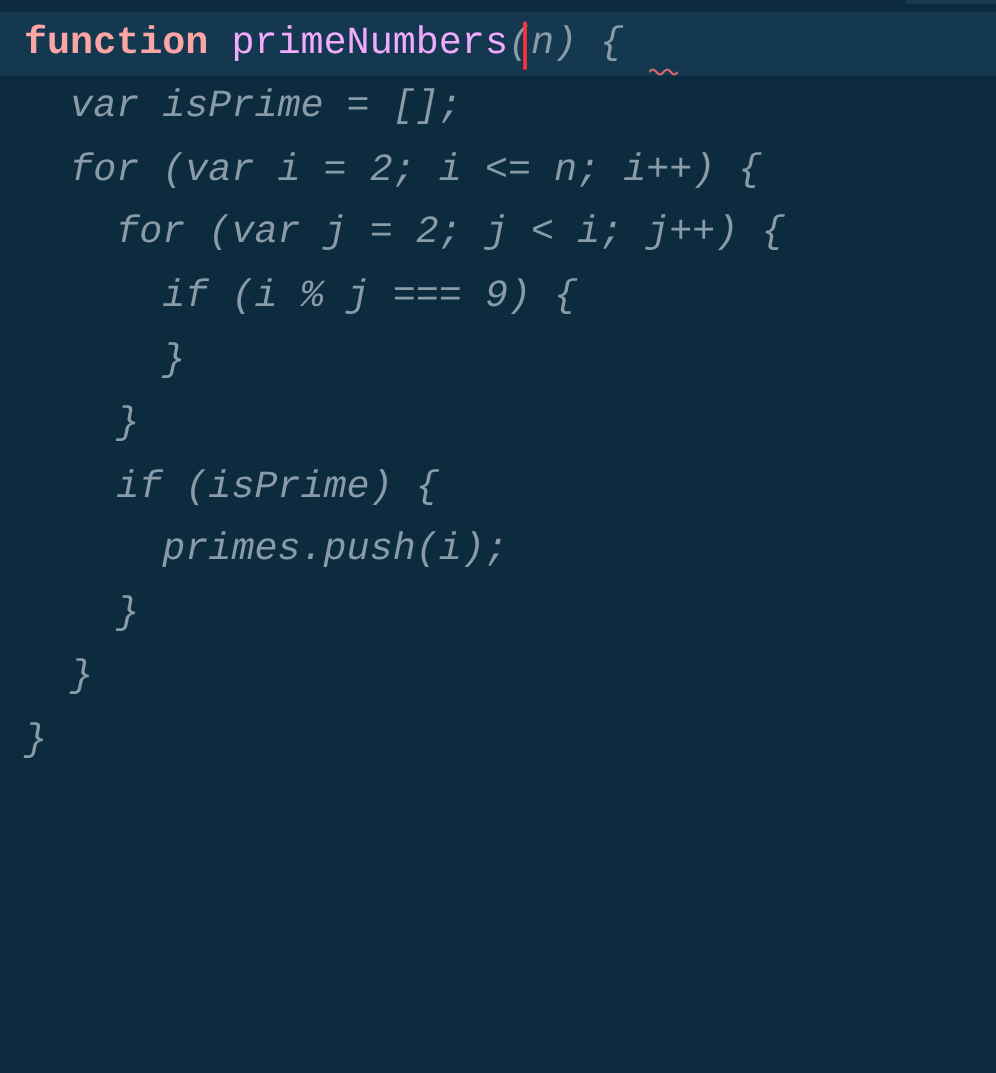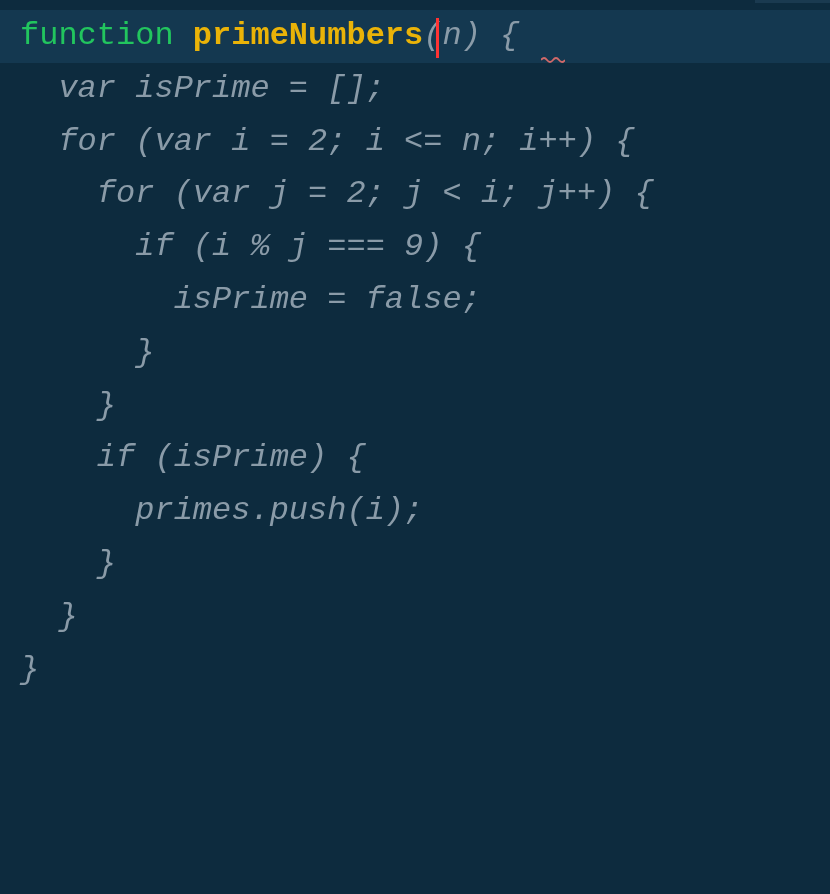--- a/index.html
+++ b/index.html
@@ -35,27 +35,27 @@
       right: 0;
       height: 53px;
       top: 0;
       z-index: 0;
     }
     .line-content {
       position: relative;
       z-index: 1;
     }
     .kw {
-      color: #22c55e;
-      font-weight: normal;
+      color: #fca5a5;
+      font-weight: bold;
       font-style: normal;
     }
     .fn-name {
-      color: #eab308;
-      font-weight: bold;
+      color: #f0abfc;
+      font-weight: normal;
       font-style: normal;
     }
     .code {
       color: #8a9ba8;
       font-style: italic;
     }
     .cursor {
       position: absolute;
       width: 3px;
       height: 40px;
@@ -95,21 +95,20 @@
   <div class="squiggle">
     <svg width="24" height="8" viewBox="0 0 24 8">
       <path d="M0 4 Q 3 0, 6 4 T 12 4 T 18 4 T 24 4" stroke="#d16969" stroke-width="1.8" fill="none"></path>
     </svg>
   </div>
   <div class="line line-content"><span class="kw">function </span><span class="fn-name">primeNumbers</span><span class="code">(n) {</span></div>
   <div class="line line-content"><span class="code">  var isPrime = [];</span></div>
   <div class="line line-content"><span class="code">  for (var i = 2; i &lt;= n; i++) {</span></div>
   <div class="line line-content"><span class="code">    for (var j = 2; j &lt; i; j++) {</span></div>
   <div class="line line-content"><span class="code">      if (i % j === 9) {</span></div>
-  <div class="line line-content"><span class="code">        isPrime = false;</span></div>
   <div class="line line-content"><span class="code">      }</span></div>
   <div class="line line-content"><span class="code">    }</span></div>
   <div class="line line-content"><span class="code">    if (isPrime) {</span></div>
   <div class="line line-content"><span class="code">      primes.push(i);</span></div>
   <div class="line line-content"><span class="code">    }</span></div>
   <div class="line line-content"><span class="code">  }</span></div>
   <div class="line line-content"><span class="code">}</span></div>
 </div>
 
 </body></html>

